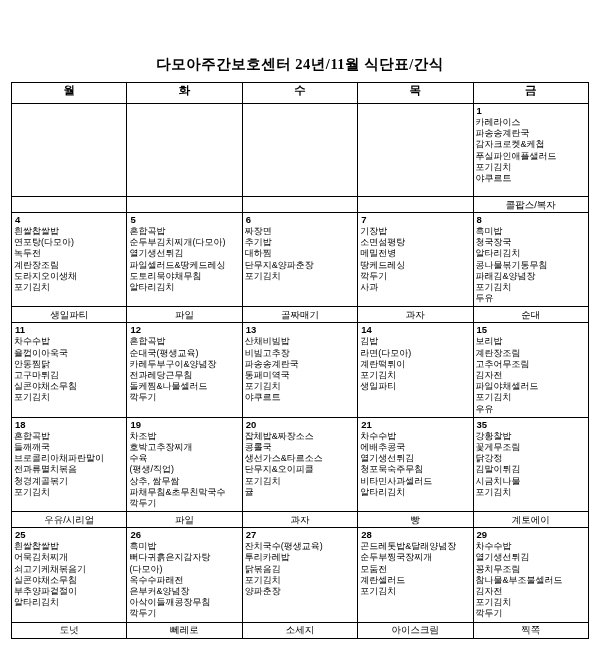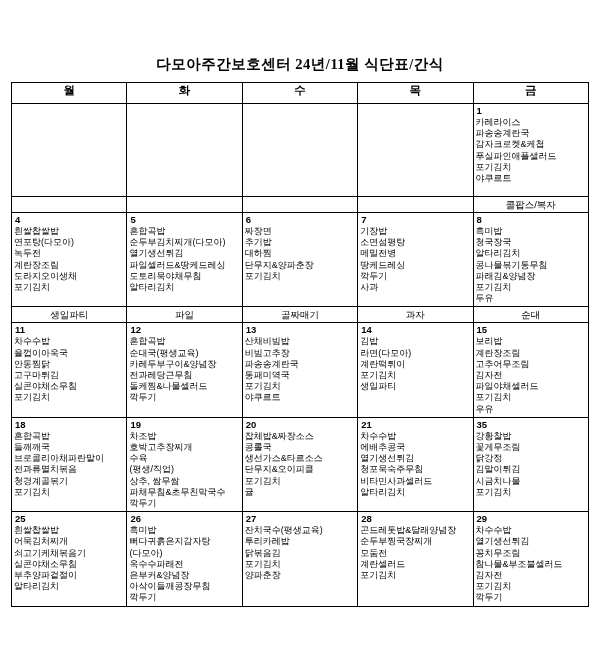--- a/index.html
+++ b/index.html
@@ -331,20 +331,37 @@
             <div class="dishes">
               <div>강황찰밥</div>
               <div>꽃게무조림</div>
               <div>닭강정</div>
               <div>김말이튀김</div>
               <div>시금치나물</div>
               <div>포기김치</div>
             </div>
           </td>
         </tr>
+        <tr class="snackrow">
+          <td>
+            <div class="snack">우유/시리얼</div>
+          </td>
+          <td>
+            <div class="snack">파일</div>
+          </td>
+          <td>
+            <div class="snack">과자</div>
+          </td>
+          <td>
+            <div class="snack">빵</div>
+          </td>
+          <td>
+            <div class="snack">계토에이</div>
+          </td>
+        </tr>
         <tr>
           <td class="daycell">
             <div class="daynum">25</div>
             <div class="dishes">
               <div>흰쌀찹쌀밥</div>
               <div>어묵김처찌개</div>
               <div>쇠고기케채볶음기</div>
               <div>실콘야채소무침</div>
               <div>부추양파겉절이</div>
               <div>알타리김치</div>
@@ -388,15 +405,32 @@
               <div>차수수밥</div>
               <div>열기생선튀김</div>
               <div>꽁치무조림</div>
               <div>참나물&amp;부조불셀러드</div>
               <div>김자전</div>
               <div>포기김치</div>
               <div>깍두기</div>
             </div>
           </td>
         </tr>
+        <tr class="snackrow">
+          <td>
+            <div class="snack">도넛</div>
+          </td>
+          <td>
+            <div class="snack">뻬레로</div>
+          </td>
+          <td>
+            <div class="snack">소세지</div>
+          </td>
+          <td>
+            <div class="snack">아이스크림</div>
+          </td>
+          <td>
+            <div class="snack">찍쪽</div>
+          </td>
+        </tr>
       </tbody>
   </table>
 </div>
 
 </body></html>

